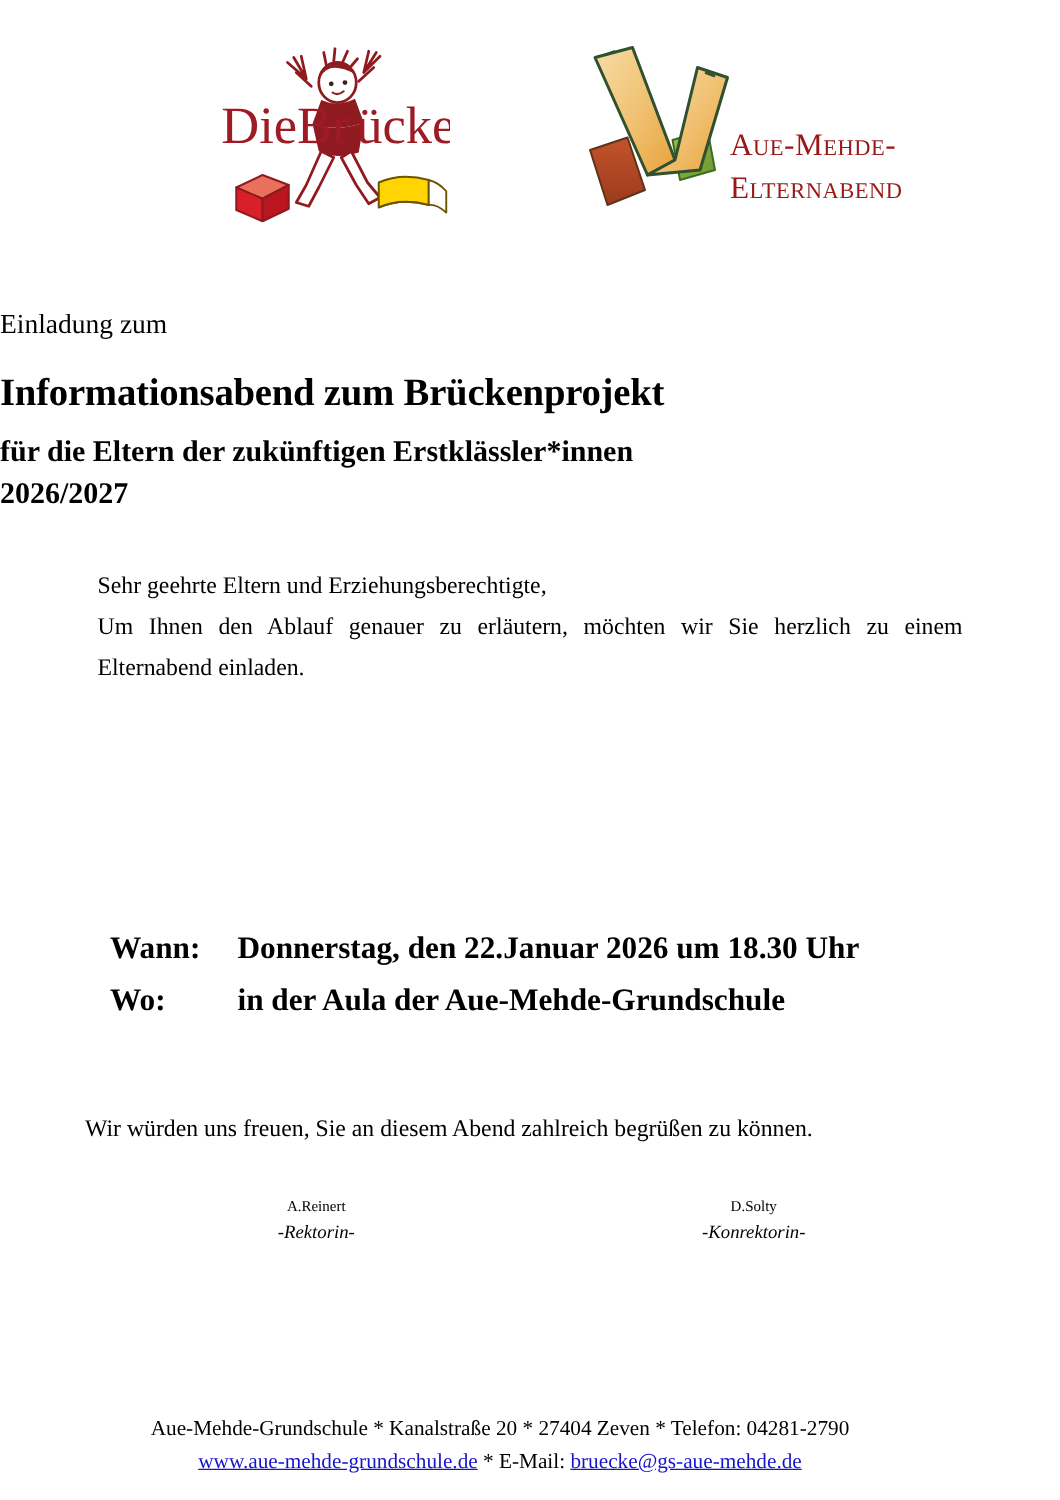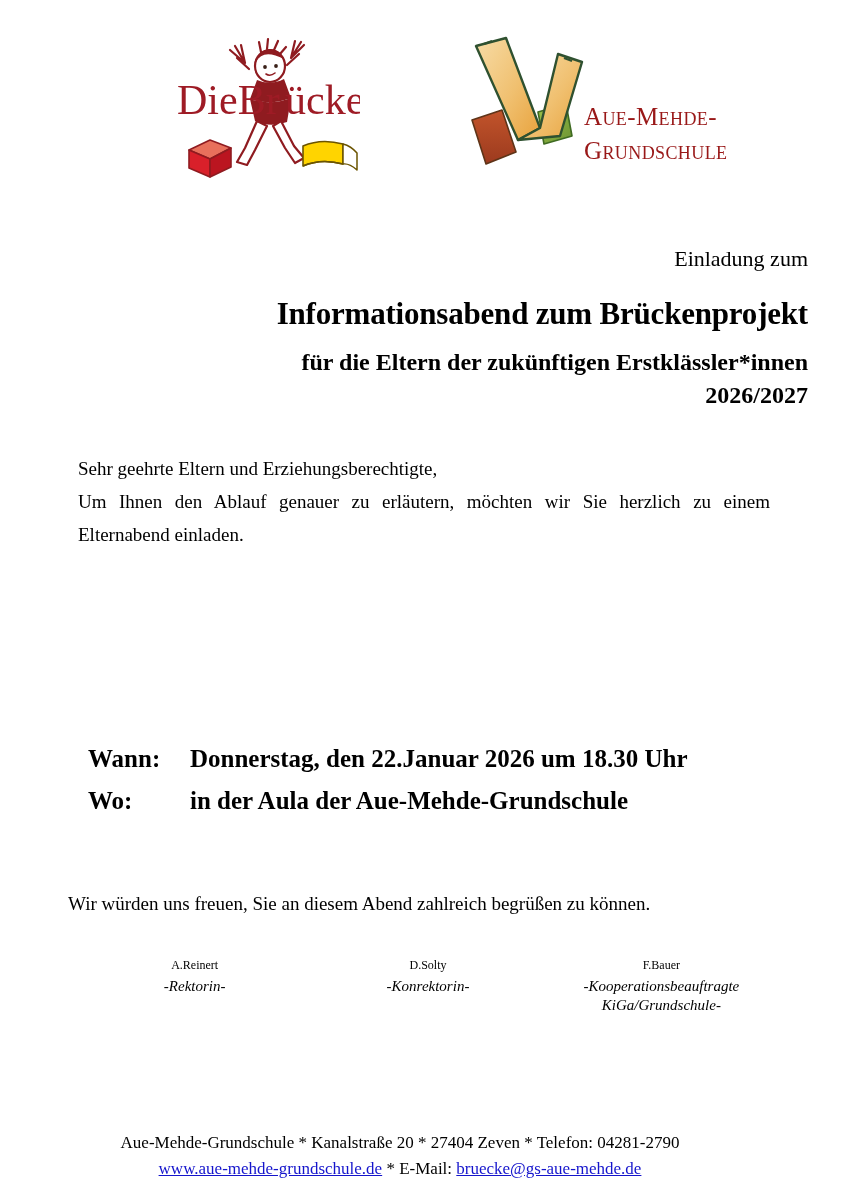--- a/index.html
+++ b/index.html
@@ -72,21 +72,21 @@
   .logo-school .school-name .ln {
     display: block;
   }
 
   
   .title-block {
     position: absolute;
     left: 0;
     top: 244px;
     width: 808px;
-    text-align: right;
+    text-align: left;
   }
   .eyebrow {
     font-size: 22px;
     line-height: 30px;
     font-weight: normal;
   }
   .main-title {
     font-size: 31px;
     line-height: 44px;
     font-weight: bold;
@@ -271,21 +271,21 @@
           <polygon points="14,14 44,6 78,96 56,108" fill="url(#gTan)" stroke="#2f5130" stroke-width="2.4" stroke-linejoin="round"></polygon>
 
           <polygon points="78,96 96,22 120,30 98,104 56,108" fill="url(#gTan)" stroke="#2f5130" stroke-width="2.4" stroke-linejoin="round"></polygon>
 
           <path d="M22 12 L30 9" fill="none" stroke="#2f5130" stroke-width="2"></path>
           <path d="M102 26 L110 29" fill="none" stroke="#2f5130" stroke-width="2"></path>
         </svg>
       </div>
       <div class="school-name">
         <span class="ln">Aue-Mehde-</span>
-        <span class="ln">Grundschule</span>
+        <span class="ln">Elternabend</span>
       </div>
     </div>
   </div>
 
   <div class="title-block">
     <div class="eyebrow">Einladung zum</div>
     <div class="main-title">Informationsabend zum Brückenprojekt</div>
     <div class="subtitle">
       <span class="ln">für die Eltern der zukünftigen Erstklässler*innen</span>
       <span class="ln">2026/2027</span>
@@ -316,27 +316,20 @@
       <div class="sig-role">
         <span class="ln">-Rektorin-</span>
       </div>
     </div>
     <div class="sig">
       <div class="sig-name">D.Solty</div>
       <div class="sig-role">
         <span class="ln">-Konrektorin-</span>
       </div>
     </div>
-    <div class="sig">
-      <div class="sig-name">F.Bauer</div>
-      <div class="sig-role">
-        <span class="ln">-Kooperationsbeauftragte</span>
-        <span class="ln">KiGa/Grundschule-</span>
-      </div>
-    </div>
   </div>
 
   <div class="footer">
     <div>Aue-Mehde-Grundschule * Kanalstraße 20 * 27404 Zeven * Telefon: 04281-2790</div>
     <div><span class="link">www.aue-mehde-grundschule.de</span><span> * E-Mail: </span><span class="link">bruecke@gs-aue-mehde.de</span></div>
   </div>
 
 </div>
 
 </body></html>

